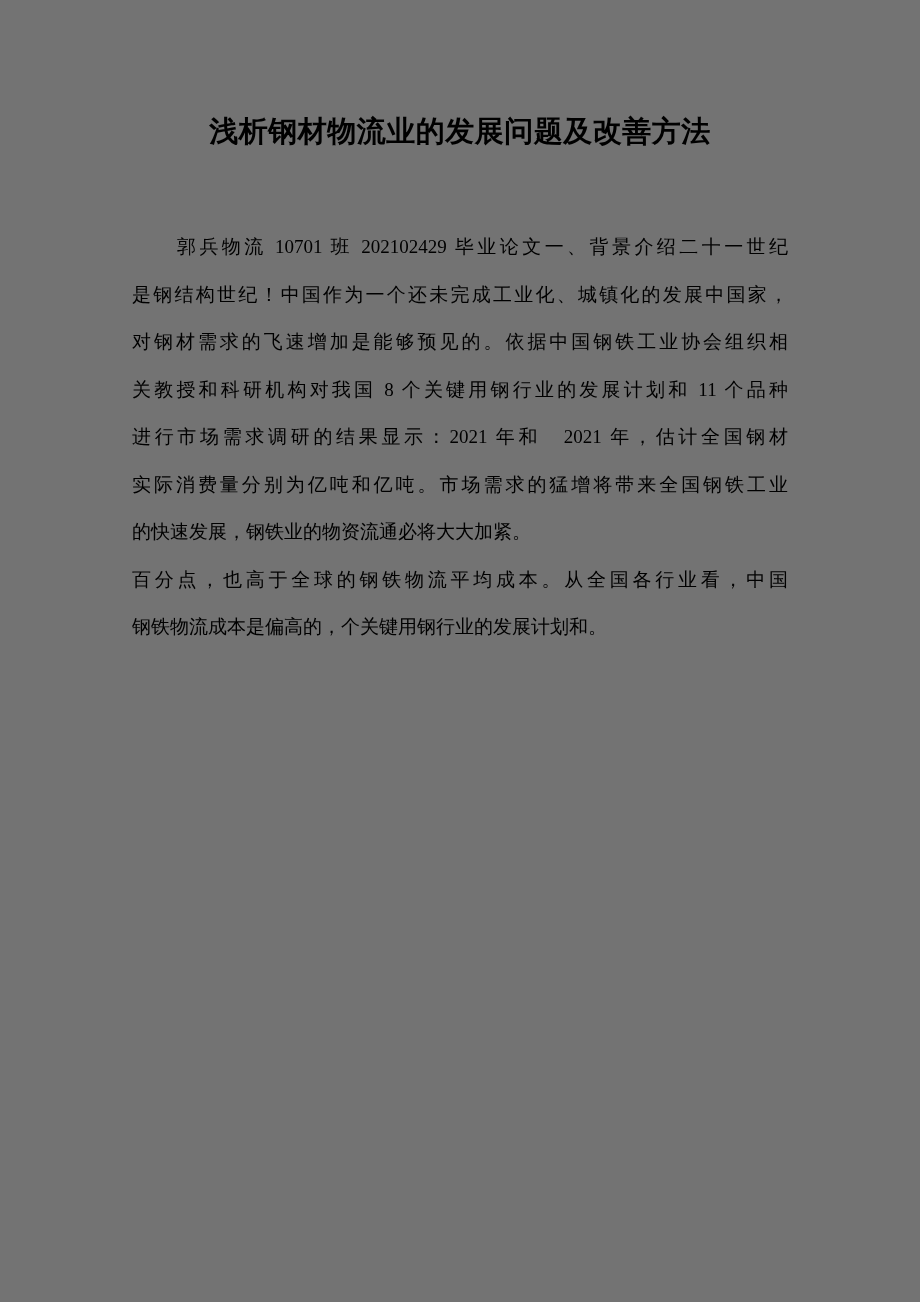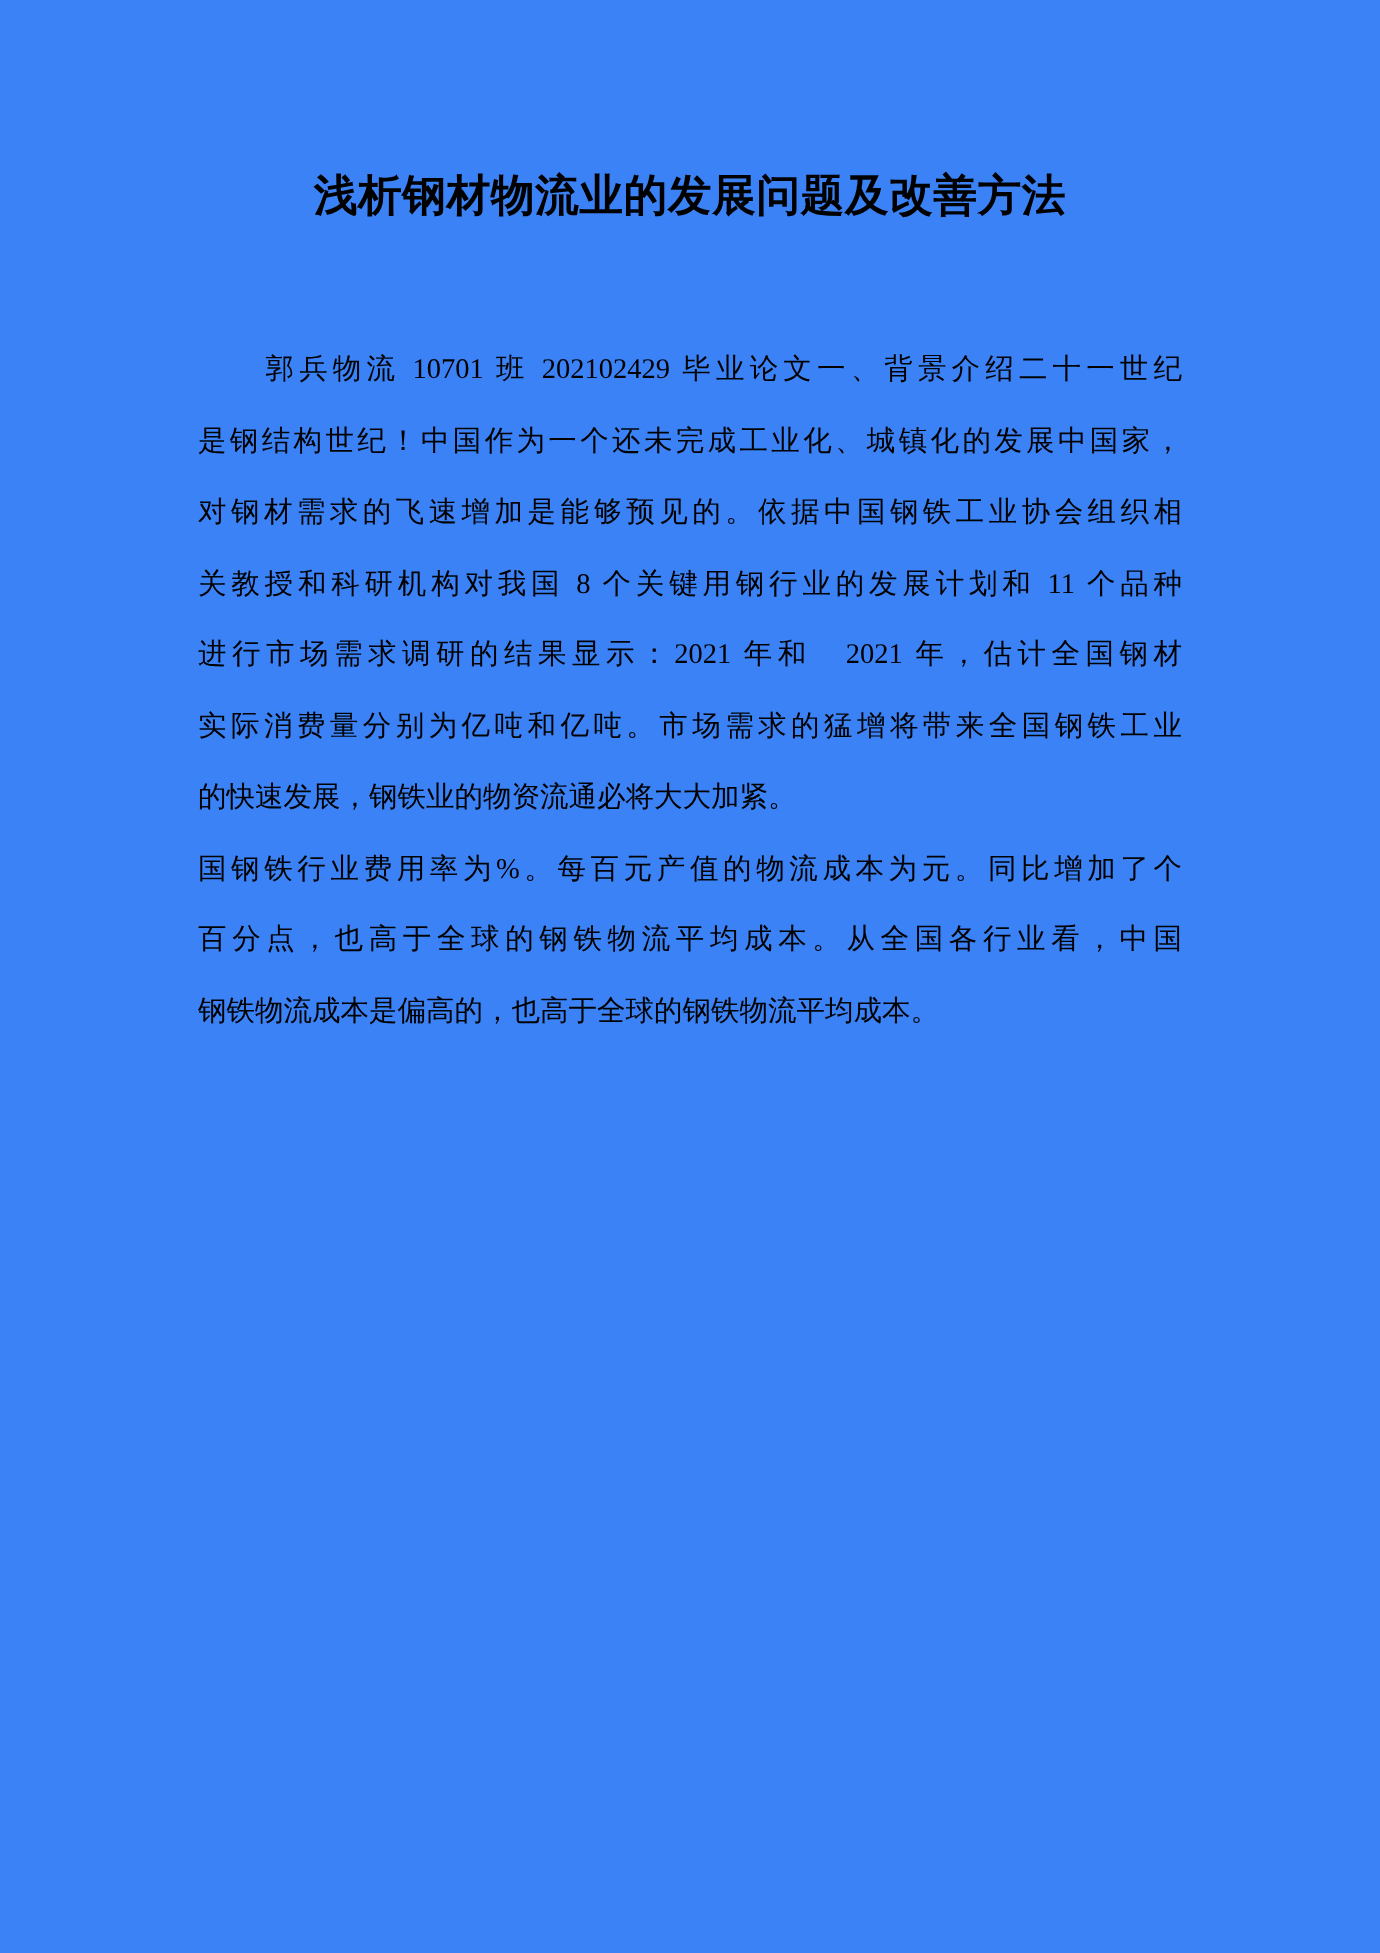--- a/index.html
+++ b/index.html
@@ -47,31 +47,30 @@
   .line.first {
     padding-left: 45px;
   }
   .line.last {
     text-align-last: left;
   }
 </style>
 </head>
 <body>
 
-<div class="page" style="background: #3b82f6; color: rgb(0, 0, 0);">
+<div class="page" style="background: #737373; color: rgb(0, 0, 0);">
   <h1 class="doc-title">浅析钢材物流业的发展问题及改善方法</h1>
   <div class="content" id="doc-content">
       <div class="para">
         <div class="line first">郭兵物流 10701 班 202102429 毕业论文一、背景介绍二十一世纪</div>
         <div class="line">是钢结构世纪！中国作为一个还未完成工业化、城镇化的发展中国家，</div>
         <div class="line">对钢材需求的飞速增加是能够预见的。依据中国钢铁工业协会组织相</div>
         <div class="line">关教授和科研机构对我国 8 个关键用钢行业的发展计划和 11 个品种</div>
         <div class="line">进行市场需求调研的结果显示：2021 年和　2021 年，估计全国钢材</div>
         <div class="line">实际消费量分别为亿吨和亿吨。市场需求的猛增将带来全国钢铁工业</div>
         <div class="line last">的快速发展，钢铁业的物资流通必将大大加紧。</div>
       </div>
       <div class="para">
-        <div class="line">国钢铁行业费用率为%。每百元产值的物流成本为元。同比增加了个</div>
         <div class="line">百分点，也高于全球的钢铁物流平均成本。从全国各行业看，中国</div>
-        <div class="line last">钢铁物流成本是偏高的，也高于全球的钢铁物流平均成本。</div>
+        <div class="line last">钢铁物流成本是偏高的，个关键用钢行业的发展计划和。</div>
       </div>
     </div>
 </div>
 
 </body></html>

